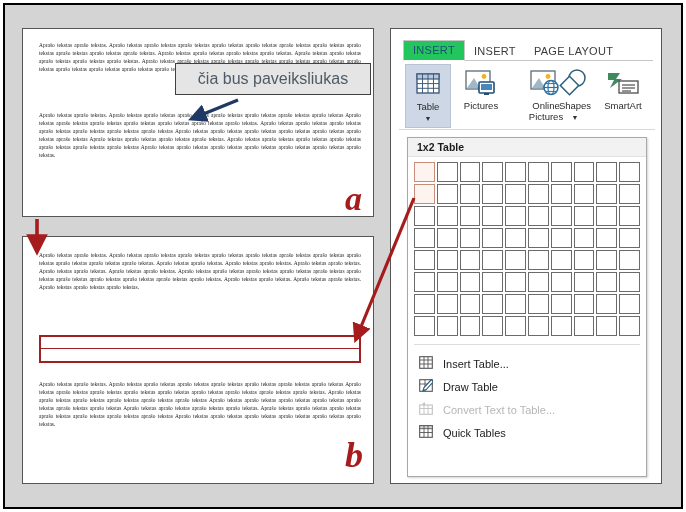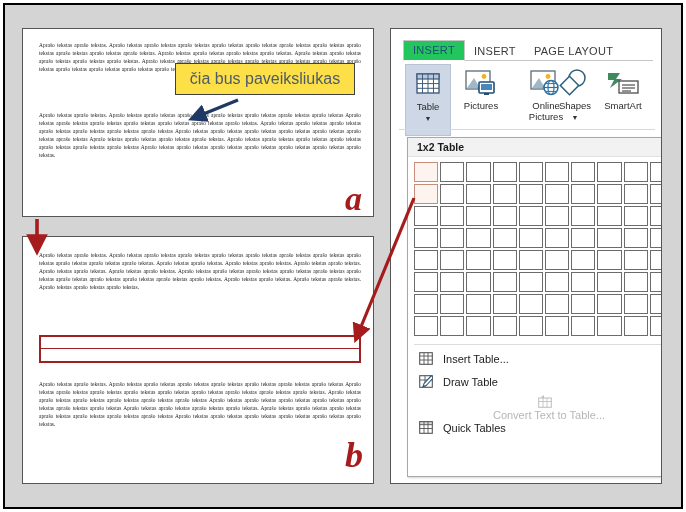--- a/index.html
+++ b/index.html
@@ -61,22 +61,22 @@
   .inserted-table .tbl-row {
     height: 50%;
     border-bottom: 1px solid #9e2020;
   }
   .inserted-table .tbl-row:last-child { border-bottom: none; }
 
   
   .callout-box {
     position: absolute;
     left: 175px; top: 63px;
-    width: 180px; height: 32px;
-    background: #fde047;
+    width: 196px; height: 32px;
+    background: #e5e5e5;
     border: 1px solid #404040;
     display: flex;
     align-items: center;
     justify-content: center;
     z-index: 6;
   }
   .callout-text {
     font-family: "Liberation Sans", sans-serif;
     font-size: 16px;
     color: #4e5b66;
@@ -149,21 +149,21 @@
     font-size: 9.5px;
     color: #2b2b2b;
   }
   .rb-item .rb-label { display:block; line-height: 11px; }
   .rb-icon { height: 34px; display:flex; align-items:center; justify-content:center; }
 
   #rb-table {
     left: 14px; top: 2px;
     background: #cdd7e5;
     border: 1px solid #b6c4d6;
-    width: 46px; height: 72px;
+    width: 46px; height: 64px;
     padding-top: 2px;
     text-align: center;
   }
   #rb-pictures { left: 66px;  top: 4px; }
   #rb-online   { left: 131px; top: 4px; }
   #rb-shapes   { left: 160px; top: 4px; text-align: center; }
   #rb-smartart { left: 206px; top: 4px; width: 52px; }
 
   .split-caret {
     font-size: 7px; line-height: 7px; color: #333;
@@ -171,21 +171,21 @@
   .ribbon-bottom-line {
     position: absolute;
     left: 8px; top: 100px; width: 256px;
     border-bottom: 1px solid #d8d8d8;
   }
 
   
   #table-dropdown {
     position: absolute;
     left: 16px; top: 108px;
-    width: 274px; height: 340px;
+    width: 240px; height: 340px;
     background: #ffffff;
     border: 1px solid #a8a8a8;
     box-shadow: 1px 1px 2px rgba(0,0,0,0.18);
     z-index: 5;
   }
   .dd-header {
     height: 19px;
     background: #f2f2f2;
     border-bottom: 1px solid #e2e2e2;
     display: flex; align-items: center;
@@ -213,26 +213,26 @@
   }
 
   .dd-sep {
     margin: 2px 6px 0 6px;
     border-top: 1px solid #dcdcdc;
   }
   .dd-menu { padding: 2px 0 4px 0; }
   .dd-item {
     height: 23px;
     display: flex;
-    align-items: center;
+    align-items: flex-end;
     padding-left: 10px;
     font-size: 11px;
     color: #1b1b1b;
   }
-  .dd-item.disabled { color: #b6b6b6; flex-direction: column; }
+  .dd-item.disabled { color: #b6b6b6; }
   .dd-item .mi-icon {
     width: 16px; height: 15px;
     margin-right: 9px;
     flex: 0 0 16px;
     display: flex; align-items: center; justify-content: center;
   }
 
   
   #arrow-layer {
     position: absolute;

